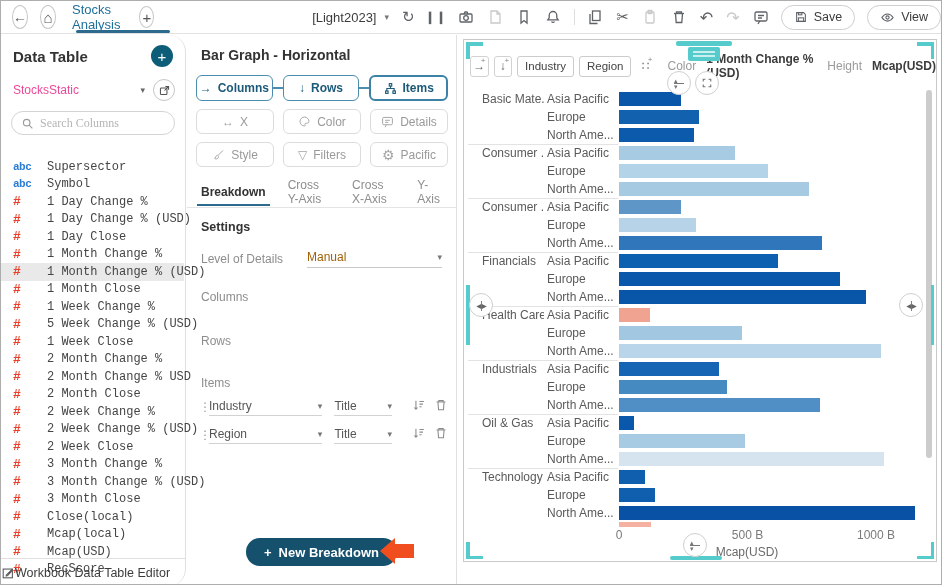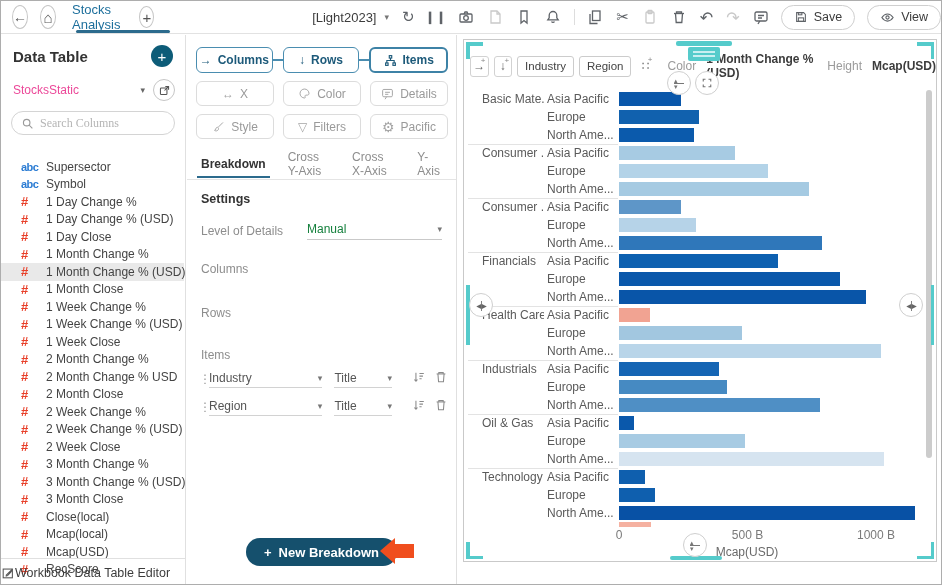--- a/index.html
+++ b/index.html
@@ -18,33 +18,33 @@
   .caret { font-size:9px; color:#777; }
   .tbi { width:17px; height:17px; display:flex; align-items:center; justify-content:center; color:#5f6368; font-size:15px; }
   .tbi svg { stroke:#5f6368; fill:none; stroke-width:1.3; }
   .tbi.disabled, .tbi.disabled svg { color:#c9c9c9; stroke:#c9c9c9; }
   .tb-gap { margin-left:13px; }
   .tb-div { width:1px; height:16px; background:#ddd; margin-left:13px; }
   .pill-btn { height:25px; border:1px solid #cfcfcf; border-radius:13px; background:#fff; display:flex; align-items:center; gap:6px; padding:0 12px; font-size:12.5px; color:#3c3c3c; margin-left:12px; }
   .pill-btn svg { stroke:#5f6368; fill:none; stroke-width:1.2; }
 
   
-  #sidebar { position:absolute; left:0; top:34px; width:185px; height:551px; border-right:1px solid #e0e0e0; }
+  #sidebar { position:absolute; left:0; top:34px; width:185px; height:551px; border-right:1px solid #e0e0e0;border-radius:17px; }
   #sidebar-header { display:flex; align-items:center; justify-content:space-between; padding:10px 12px 0 12px; }
   #sidebar-title { font-size:15px; font-weight:700; color:#333; }
   #add-table-btn { width:22px; height:22px; border-radius:50%; background:#0d5c78; color:#fff; font-size:15px; display:flex; align-items:center; justify-content:center; }
   #table-row { display:flex; align-items:center; padding:12px 10px 0 12px; }
   #table-name { font-size:12px; color:#ec4899; }
   #table-caret { margin-left:auto; color:#666; font-size:9px; }
   #open-table-btn { margin-left:8px; width:22px; height:22px; border:1px solid #c6c6c6; border-radius:50%; display:flex; align-items:center; justify-content:center; }
   #search-box { margin:10px 10px 6px 10px; height:24px; border:1px solid #d4d4d4; border-radius:13px; display:flex; align-items:center; padding:0 9px; gap:6px; }
   #search-box input { border:none; outline:none; font-size:12px; color:#444; width:120px; font-family:Liberation Serif, serif; background:transparent; }
   #search-box input::placeholder { color:#b5b5b5; }
   #col-list { position:absolute; left:0; top:123px; width:183px; }
-  .col-row { height:17.5px; display:flex; align-items:center; padding-left:20px; gap:7px; }
+  .col-row { height:17.5px; display:flex; align-items:center; padding-left:12px; gap:16px;font-family:Liberation Mono, monospace; }
   .col-row.selected { background:#e9e9e9; }
   .col-type { font-size:11px; font-weight:700; width:18px; flex:none; }
   .col-type.abc { color:#2b7cd3; letter-spacing:-0.5px; }
   .col-type.num { color:#e8402a; font-size:13px; }
   .col-label { font-size:12px; color:#444; white-space:nowrap; }
   #sidebar-footer { position:absolute; left:0; bottom:0; width:184px; height:28px; border-top:1px solid #e0e0e0; display:flex; align-items:center; gap:0; padding-left:0; font-size:12.5px; color:#3c3c3c; }
   #sidebar-footer svg { stroke:#555; fill:none; stroke-width:1.2; }
 
   
   #panel { position:absolute; left:186px; top:34px; width:270px; height:551px; border-right:1px solid #e0e0e0; }
@@ -59,21 +59,21 @@
   .tool-btn .uglyph { color:#a5a5a5; font-size:12px; }
   #tabs { display:flex; align-items:center; margin:16px 0 0 0; padding:0 10px; border-bottom:1px solid #e4e4e4; height:25px; }
   .tab { font-size:12px; color:#8d8d8d; padding:0 4px 6px 4px; margin-right:14px; position:relative; }
   .tab.active { color:#333; font-weight:600; }
   .tab.active::after { content:""; position:absolute; left:0; right:0; bottom:-1px; height:2.5px; background:#2c6b8d; }
   .tab.last { margin-left:auto; margin-right:2px; }
   #settings-label { margin:12px 0 0 14px; font-size:12.5px; font-weight:700; color:#333; }
   #level-row { display:flex; align-items:center; margin:16px 14px 0 14px; }
   #level-label { font-size:12px; color:#8d8d8d; }
   #level-select { margin-left:auto; width:135px; border-bottom:1px solid #c9c9c9; display:flex; align-items:center; justify-content:space-between; padding-bottom:3px; }
-  #level-value { font-size:12px; color:#15803d; }
+  #level-value { font-size:12px; color:#a16207; }
   #breakdown-band { margin-top:14px; height:30px; background:#ececec; display:flex; align-items:center; padding:0 14px; }
   #breakdown-name { font-size:13.5px; color:#333; }
   #breakdown-band svg { margin-left:auto; stroke:#555; fill:none; stroke-width:1.2; }
   .zone-label { margin:0 0 0 14px; font-size:12px; color:#8d8d8d; }
   #columns-label { margin-top:22px; }
   #rows-label { margin-top:30px; }
   #items-label { margin-top:28px; }
   .item-row { display:flex; align-items:center; margin:6px 8px 0 12px; height:22px; }
   .drag-dots { color:#9a9a9a; font-size:12px; width:10px; flex:none; letter-spacing:0; }
   .item-select { width:122px; border-bottom:1px solid #d2d2d2; display:flex; align-items:center; justify-content:space-between; padding-bottom:2px; margin-right:12px; }
@@ -267,21 +267,21 @@
         <div class="col-row">
           <span class="col-type num">#</span>
           <span class="col-label">1 Month Close</span>
         </div>
         <div class="col-row">
           <span class="col-type num">#</span>
           <span class="col-label">1 Week Change %</span>
         </div>
         <div class="col-row">
           <span class="col-type num">#</span>
-          <span class="col-label">1 Week Change % (USD)</span>
+          <span class="col-label">5 Week Change % (USD)</span>
         </div>
         <div class="col-row">
           <span class="col-type num">#</span>
           <span class="col-label">1 Week Close</span>
         </div>
         <div class="col-row">
           <span class="col-type num">#</span>
           <span class="col-label">2 Month Change %</span>
         </div>
         <div class="col-row">
@@ -336,20 +336,21 @@
     <div id="sidebar-footer">
       <svg width="14" height="14" viewBox="0 0 16 16">
           <rect x="2.5" y="3.5" width="10.5" height="10"></rect>
           <path d="M6 10.5L13 3.5l-1.3 3L7.5 11 6 11.5z"></path>
         </svg>
       <span>Workbook Data Table Editor</span>
     </div>
   </div>
 
   <div id="panel">
+    <div id="panel-title">Bar Graph - Horizontal</div>
 
     <div class="shelf-row">
       <div class="shelf-btn">
         <span>→</span>
         <span>Columns</span>
       </div>
       <div class="shelf-conn"></div>
       <div class="shelf-btn">
         <span>↓</span>
         <span>Rows</span>

